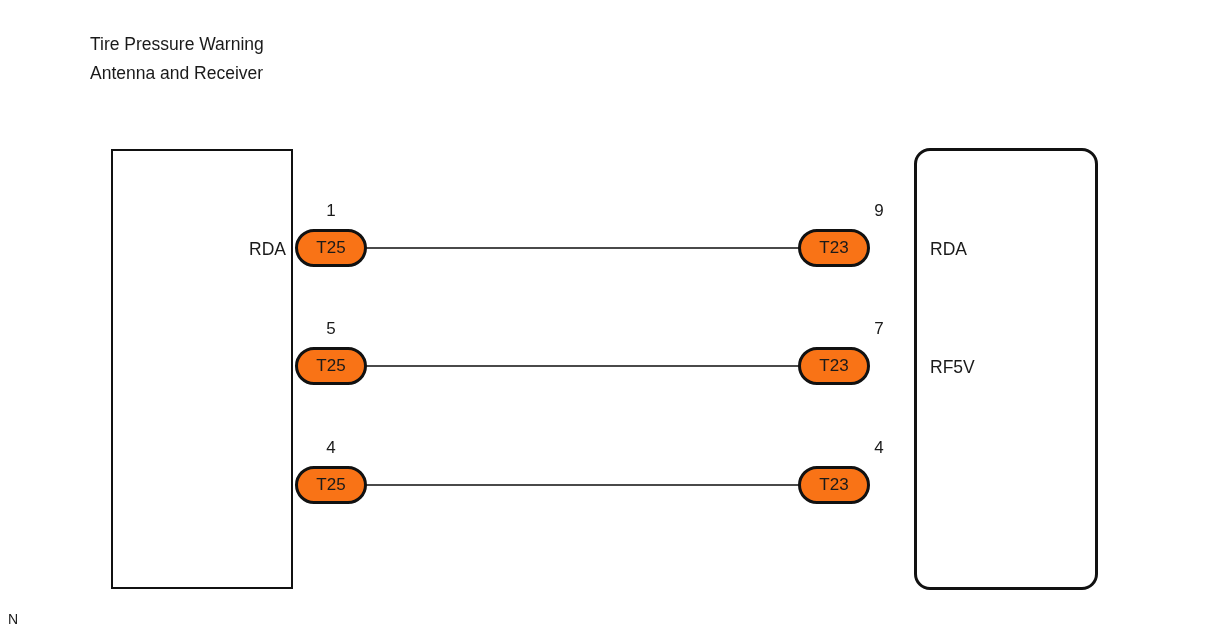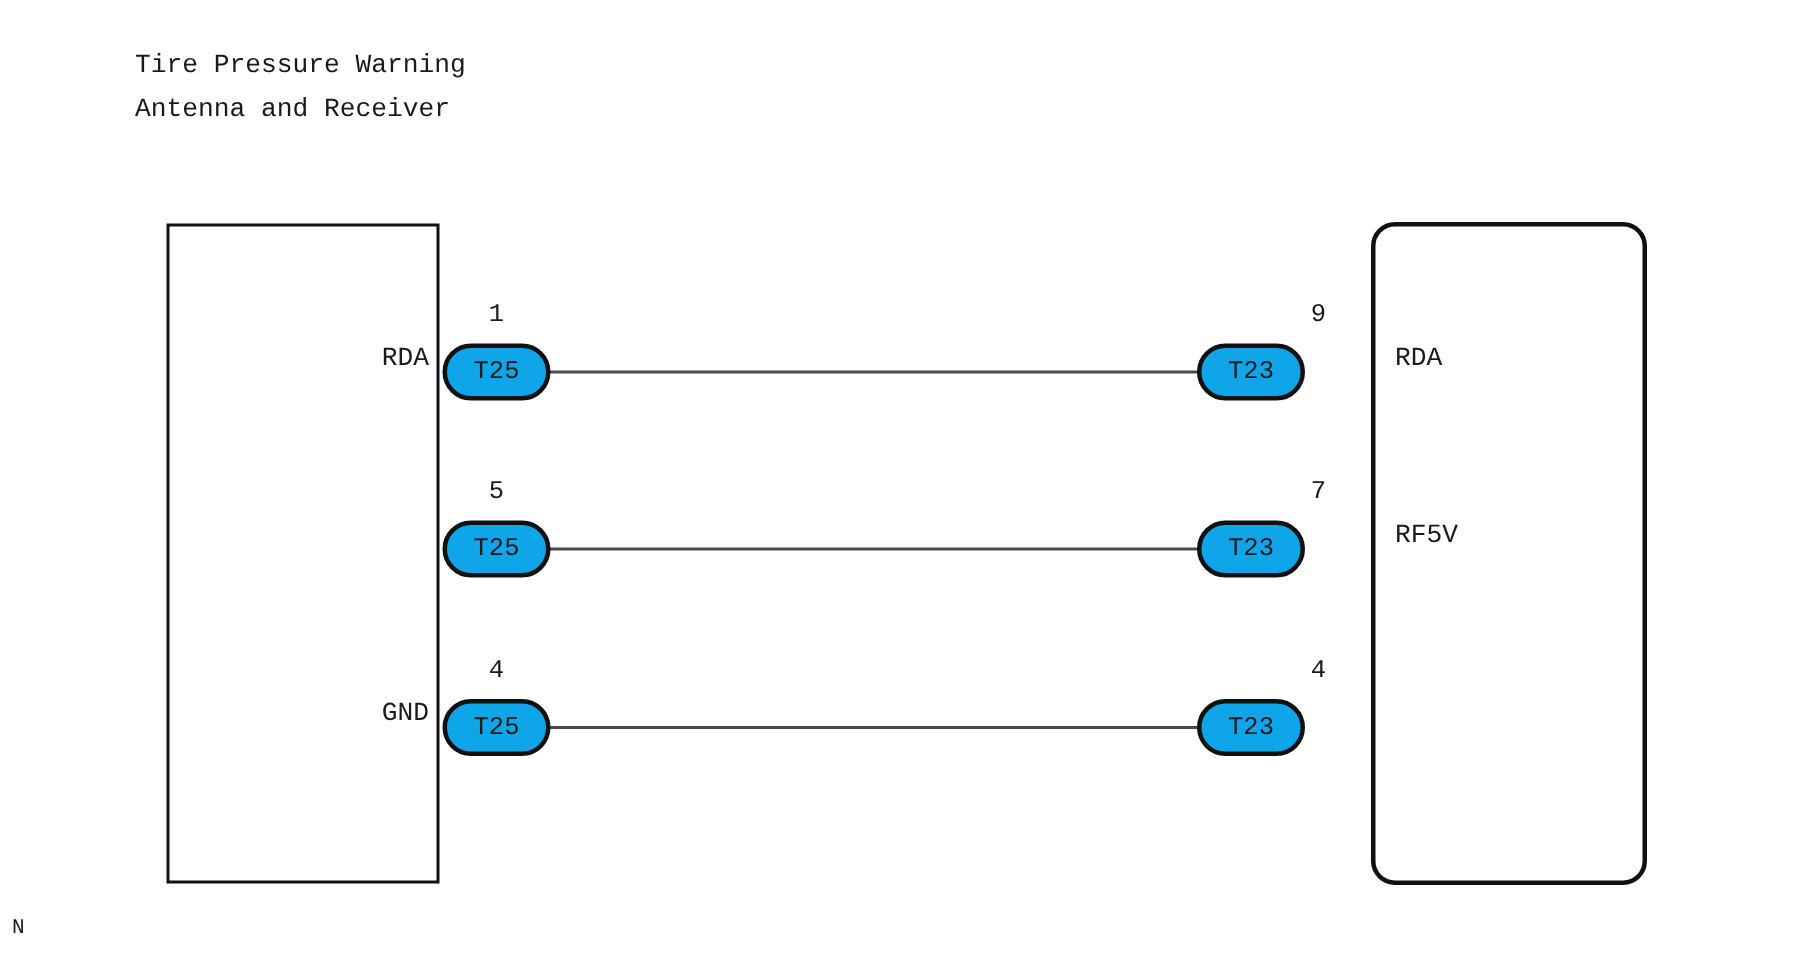--- a/index.html
+++ b/index.html
@@ -1,21 +1,21 @@
 <!DOCTYPE html>
 <html><head>
 <meta charset="utf-8">
 <style>
   html, body { margin: 0; padding: 0; background: #ffffff; }
   .canvas {
     position: relative;
     width: 1208px;
     height: 644px;
     background: #ffffff;
-    font-family: Liberation Mono, monospace;
+    font-family: Liberation Sans, sans-serif;
     color: #1a1a1a;
     overflow: hidden;
   }
   .title {
     position: absolute;
     font-size: 17.5px;
     line-height: 29px;
     color: #1a1a1a;
     white-space: pre;
   }
@@ -37,21 +37,21 @@
     border-radius: 16px;
   }
 
   .row { position: absolute; left: 0; width: 1208px; height: 100px; }
   .row-0 { top: 199px; }
   .row-1 { top: 317px; }
   .row-2 { top: 436px; }
 
   .port-label {
     position: absolute;
-    top: 29px;
+    top: 39px;
     font-size: 17.5px;
     line-height: 22px;
     color: #1a1a1a;
   }
   .port-left  { left: 120px; width: 166px; text-align: right; }
   .port-right { left: 930px; width: 160px; text-align: left; }
 
   .pin-number {
     position: absolute;
     top: 2px;
@@ -64,21 +64,21 @@
   .pin-right { left: 843px; }
 
   .pill {
     position: absolute;
     top: 30px;
     width: 72px;
     height: 38px;
     box-sizing: border-box;
     border: 3px solid #111111;
     border-radius: 19px;
-    background: #0ea5e9;
+    background: #f97316;
     display: flex;
     align-items: center;
     justify-content: center;
     font-size: 17px;
     color: #1a1a1a;
     z-index: 2;
   }
   .pill-left  { left: 295px; }
   .pill-right { left: 798px; }
 
@@ -126,21 +126,20 @@
   <div class="row row-1">
     <div class="pin-number pin-left">5</div>
     <div class="pill pill-left">T25</div>
     <div class="wire"></div>
     <div class="pin-number pin-right">7</div>
     <div class="pill pill-right">T23</div>
     <div class="port-label port-right">RF5V</div>
   </div>
 
   <div class="row row-2">
-    <div class="port-label port-left">GND</div>
     <div class="pin-number pin-left">4</div>
     <div class="pill pill-left">T25</div>
     <div class="wire"></div>
     <div class="pin-number pin-right">4</div>
     <div class="pill pill-right">T23</div>
   </div>
 
   <div class="footnote">N</div>
 
 </div>

